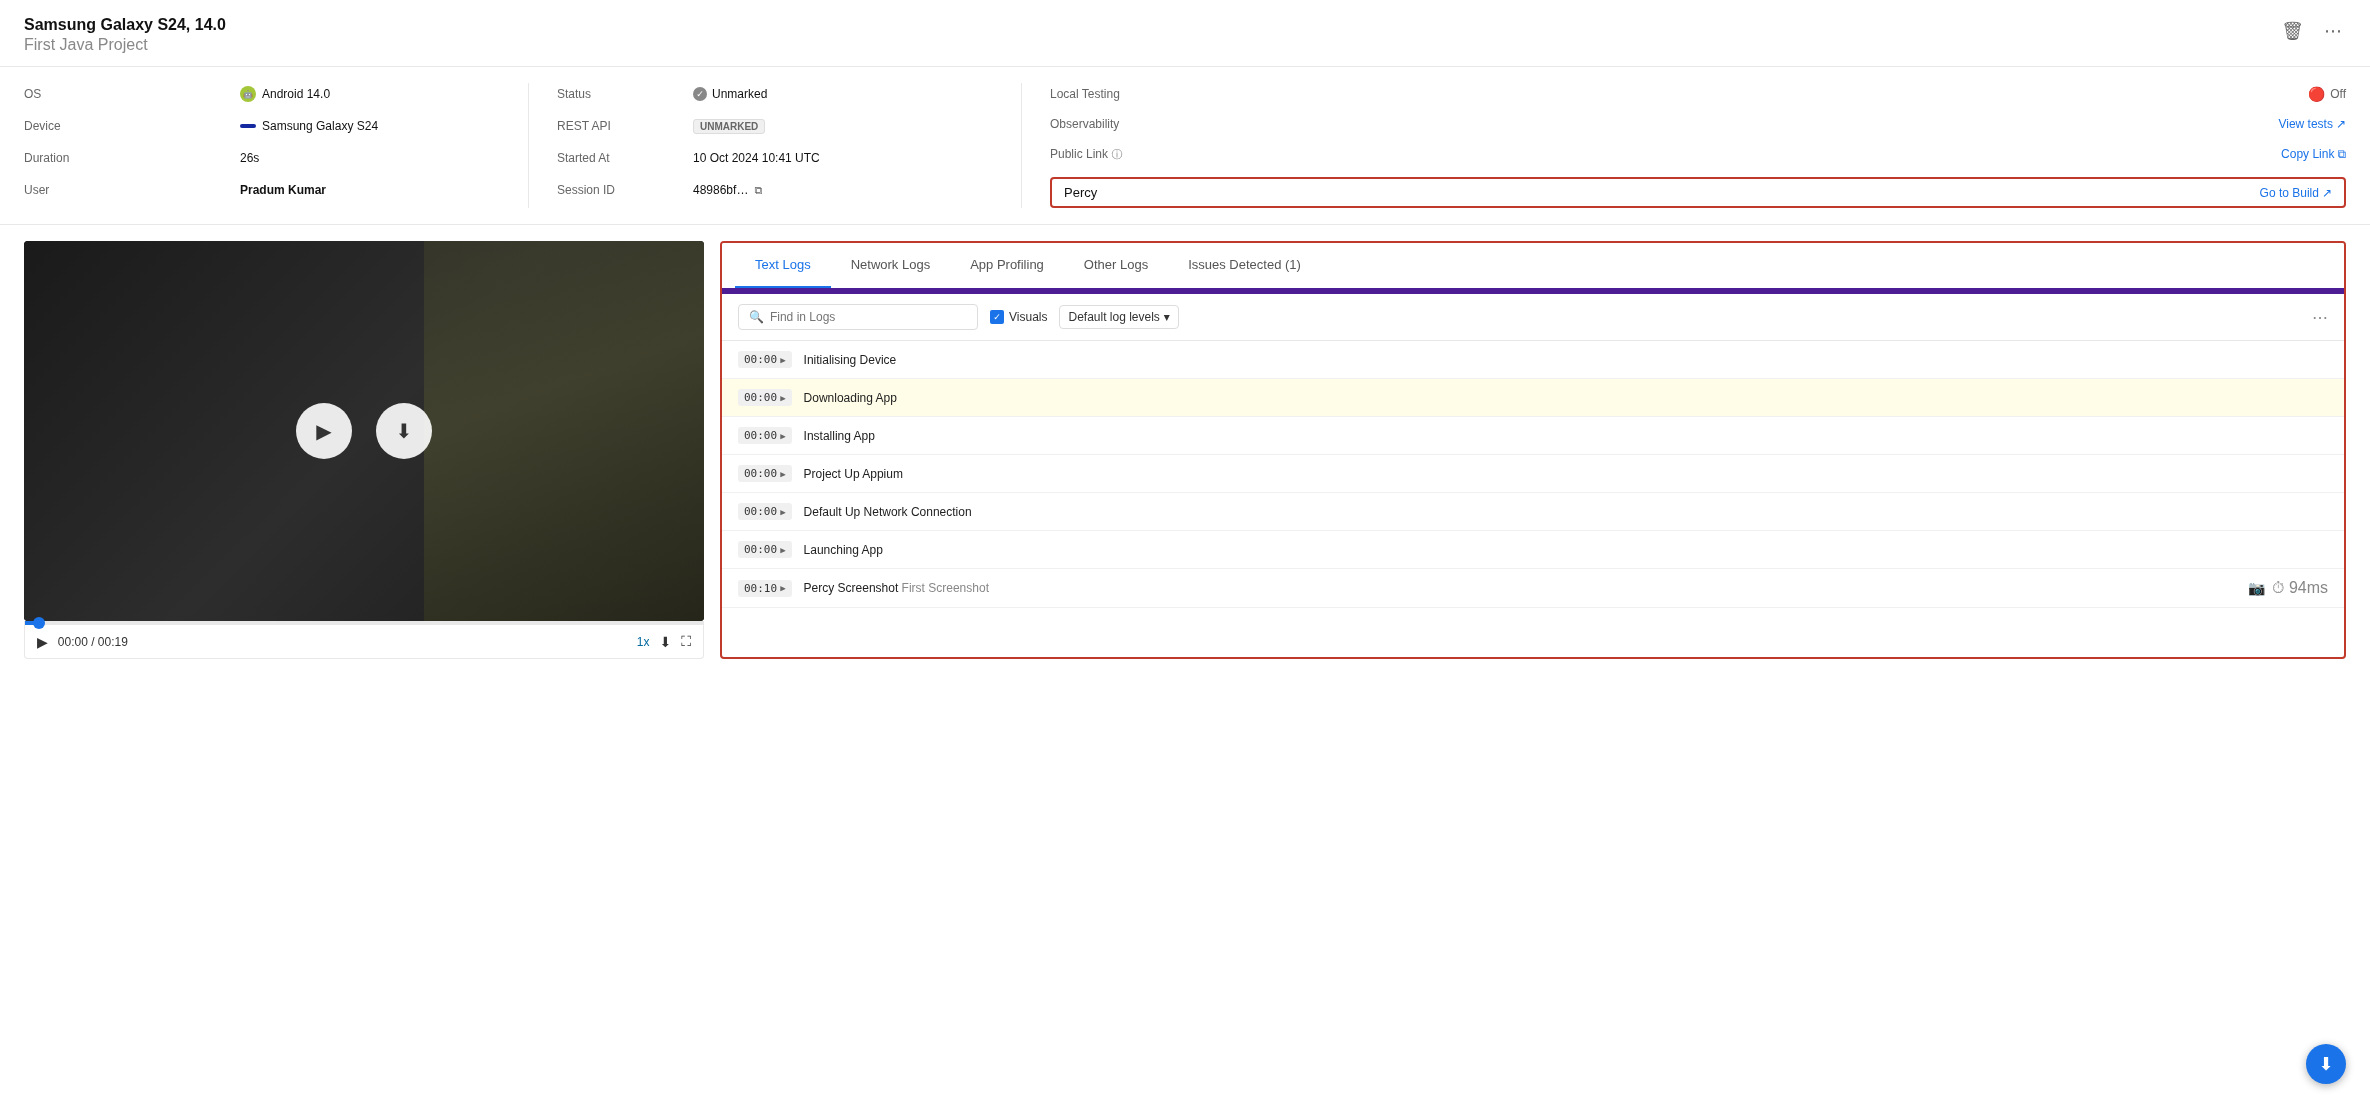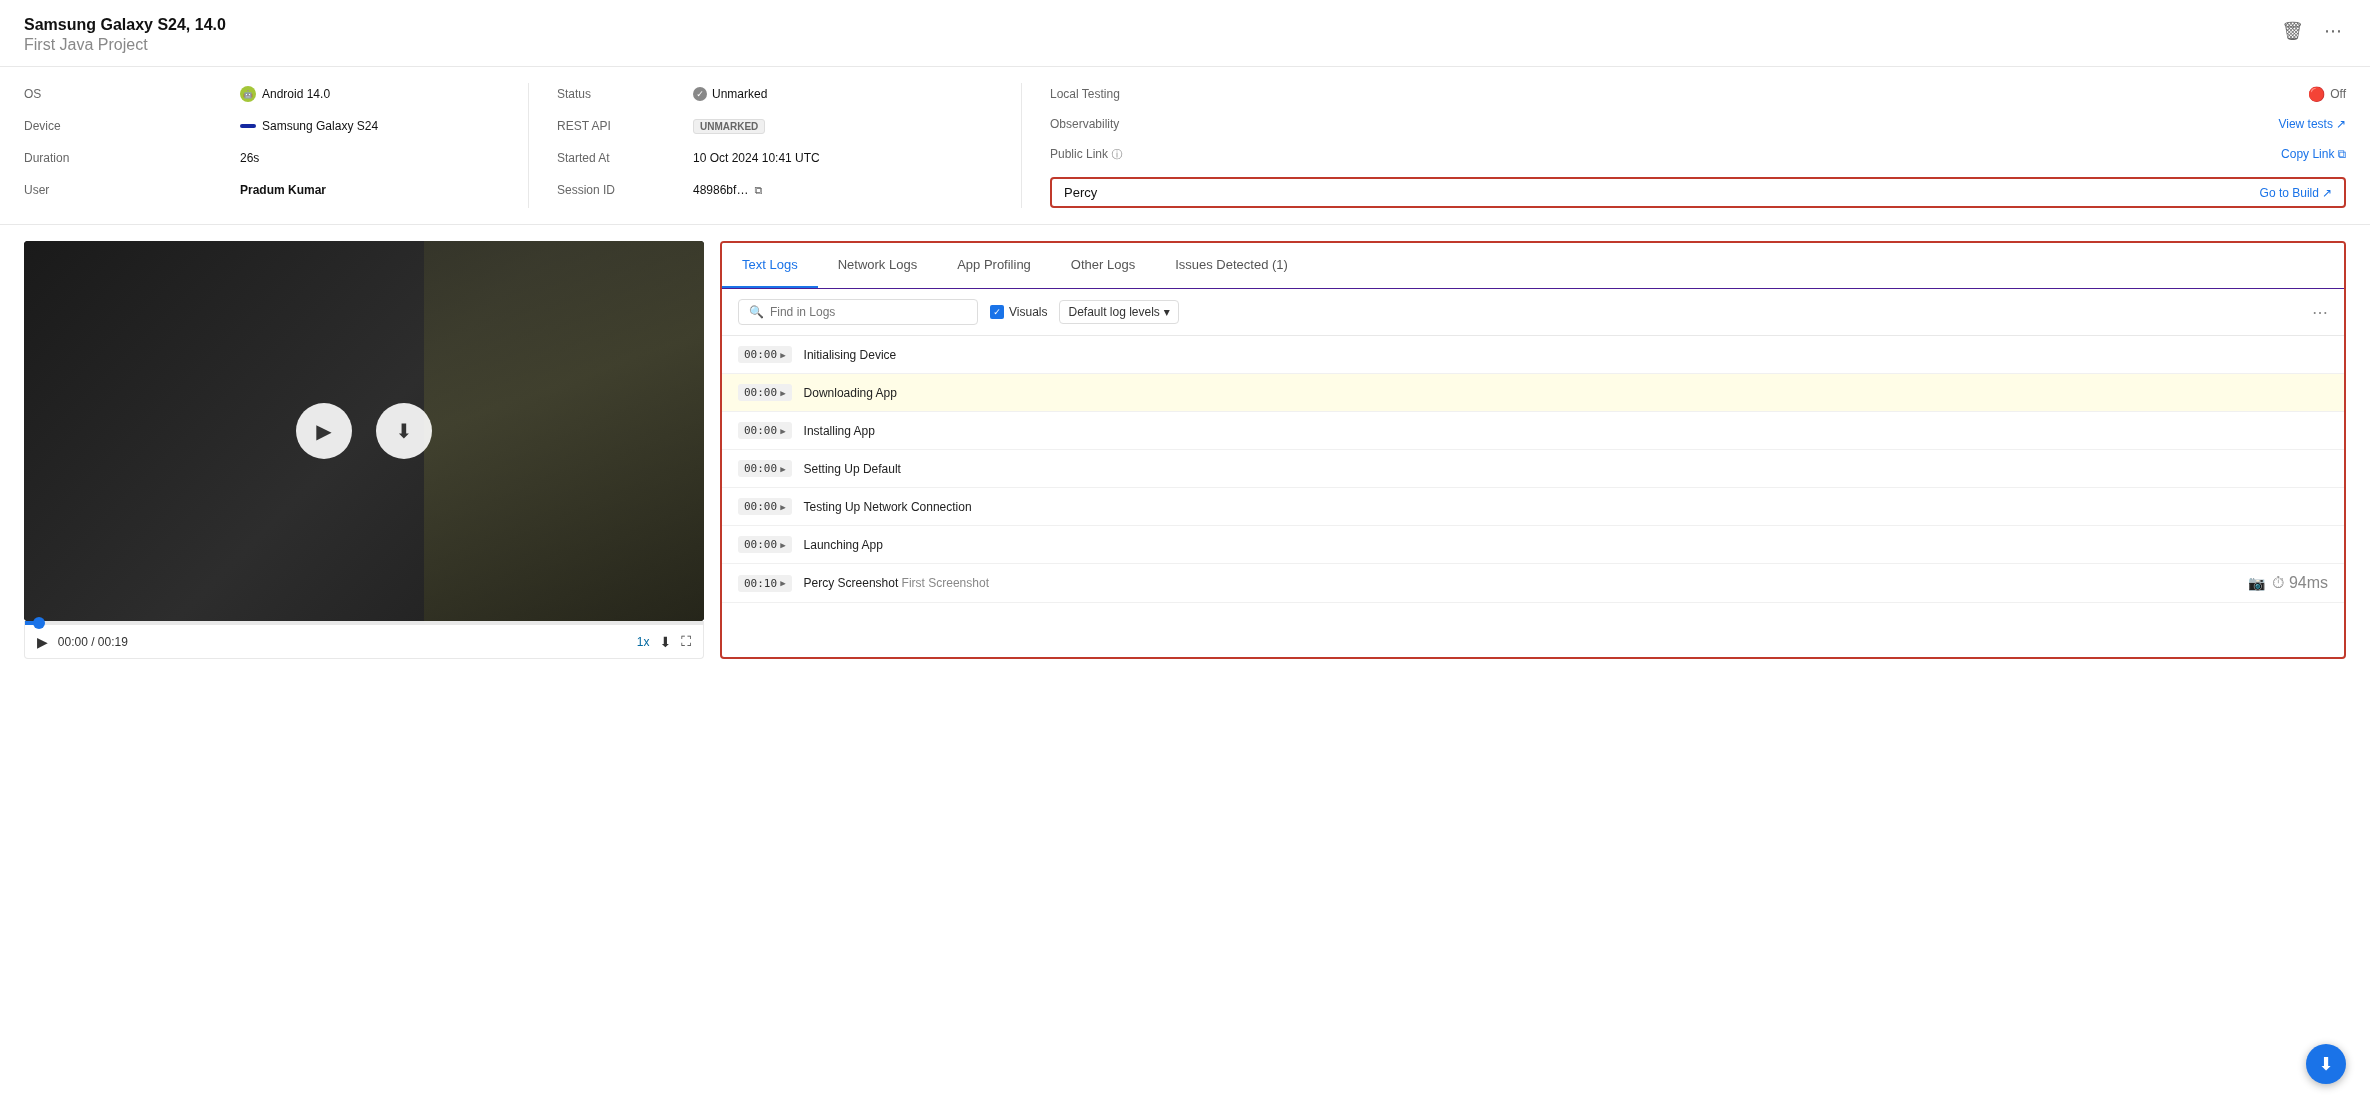--- a/index.html
+++ b/index.html
@@ -58,21 +58,21 @@
     .video-controls-left { display: flex; align-items: center; gap: 10px; }
     .play-btn-small { background: none; border: none; cursor: pointer; font-size: 14px; color: #333; }
     .time-display { font-size: 12px; color: #333; }
     .video-controls-right { display: flex; align-items: center; gap: 10px; }
     .speed-btn { background: none; border: none; cursor: pointer; font-size: 12px; color: #0369a1; }
     .download-btn-small { background: none; border: none; cursor: pointer; font-size: 14px; color: #333; }
     .fullscreen-btn { background: none; border: none; cursor: pointer; font-size: 14px; color: #333; }
 
     
     .logs-panel { flex: 1; border: 2px solid #c0392b; border-radius: 4px; overflow: hidden; background: #fff; }
-    .logs-tabs { display: flex; border-bottom: 1px solid #4c1d95; background: #fff; }
+    .logs-tabs { display: flex; border-bottom: 6px solid #4c1d95; background: #fff; padding-left: 13px; }
     .logs-tab { padding: 14px 20px; font-size: 13px; cursor: pointer; color: #555; border-bottom: 2px solid transparent; white-space: nowrap; }
     .logs-tab.active { color: #1a73e8; border-bottom: 2px solid #1a73e8; font-weight: 500; }
     .logs-toolbar { display: flex; align-items: center; gap: 12px; padding: 10px 16px; border-bottom: 1px solid #e8e8e8; }
     .search-box { display: flex; align-items: center; gap: 6px; border: 1px solid #ddd; border-radius: 4px; padding: 5px 10px; flex: 1; max-width: 240px; }
     .search-box input { border: none; outline: none; font-size: 12px; color: #333; background: transparent; width: 100%; }
     .search-icon-small { color: #888; font-size: 12px; }
     .visuals-check { display: flex; align-items: center; gap: 5px; font-size: 12px; color: #333; cursor: pointer; }
     .checkbox-blue { width: 14px; height: 14px; background: #1a73e8; border-radius: 2px; display: flex; align-items: center; justify-content: center; color: white; font-size: 9px; cursor: pointer; }
     .log-levels { display: flex; align-items: center; gap: 4px; font-size: 12px; color: #333; cursor: pointer; border: 1px solid #ddd; border-radius: 4px; padding: 4px 8px; }
     .more-btn { background: none; border: none; cursor: pointer; font-size: 16px; color: #888; margin-left: auto; }
@@ -307,29 +307,29 @@
             <span class="log-arrow">▶</span>
           </div>
           <span class="log-text">Installing App</span>
         </div>
 
         <div class="log-item">
           <div class="log-time">
             <span>00:00</span>
             <span class="log-arrow">▶</span>
           </div>
-          <span class="log-text">Setting Up Default</span>
-        </div>
-
-        <div class="log-item">
-          <div class="log-time">
-            <span>00:00</span>
-            <span class="log-arrow">▶</span>
-          </div>
-          <span class="log-text">Testing Up Network Connection</span>
+          <span class="log-text">Project Up Appium</span>
+        </div>
+
+        <div class="log-item">
+          <div class="log-time">
+            <span>00:00</span>
+            <span class="log-arrow">▶</span>
+          </div>
+          <span class="log-text">Default Up Network Connection</span>
         </div>
 
         <div class="log-item">
           <div class="log-time">
             <span>00:00</span>
             <span class="log-arrow">▶</span>
           </div>
           <span class="log-text">Launching App</span>
         </div>
 

